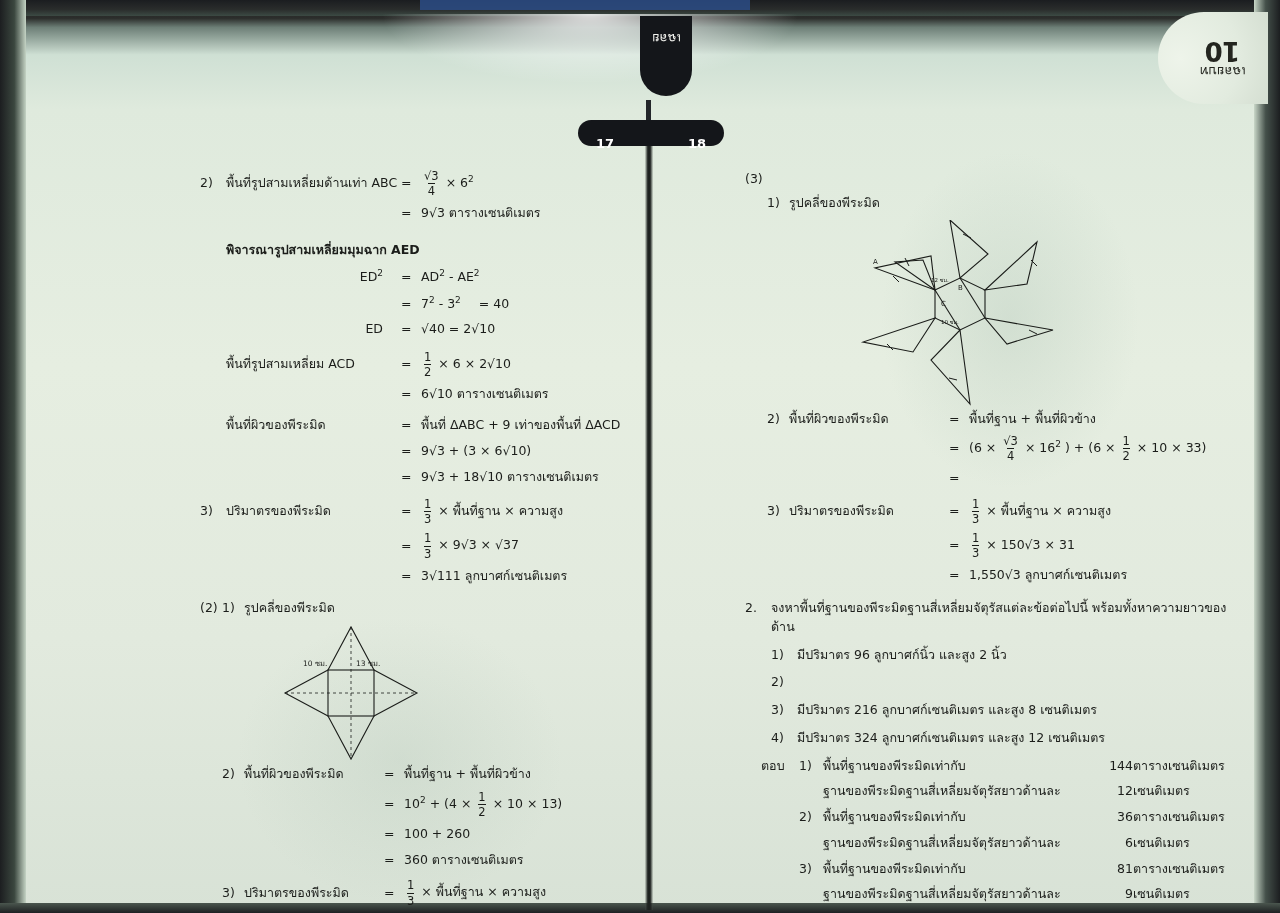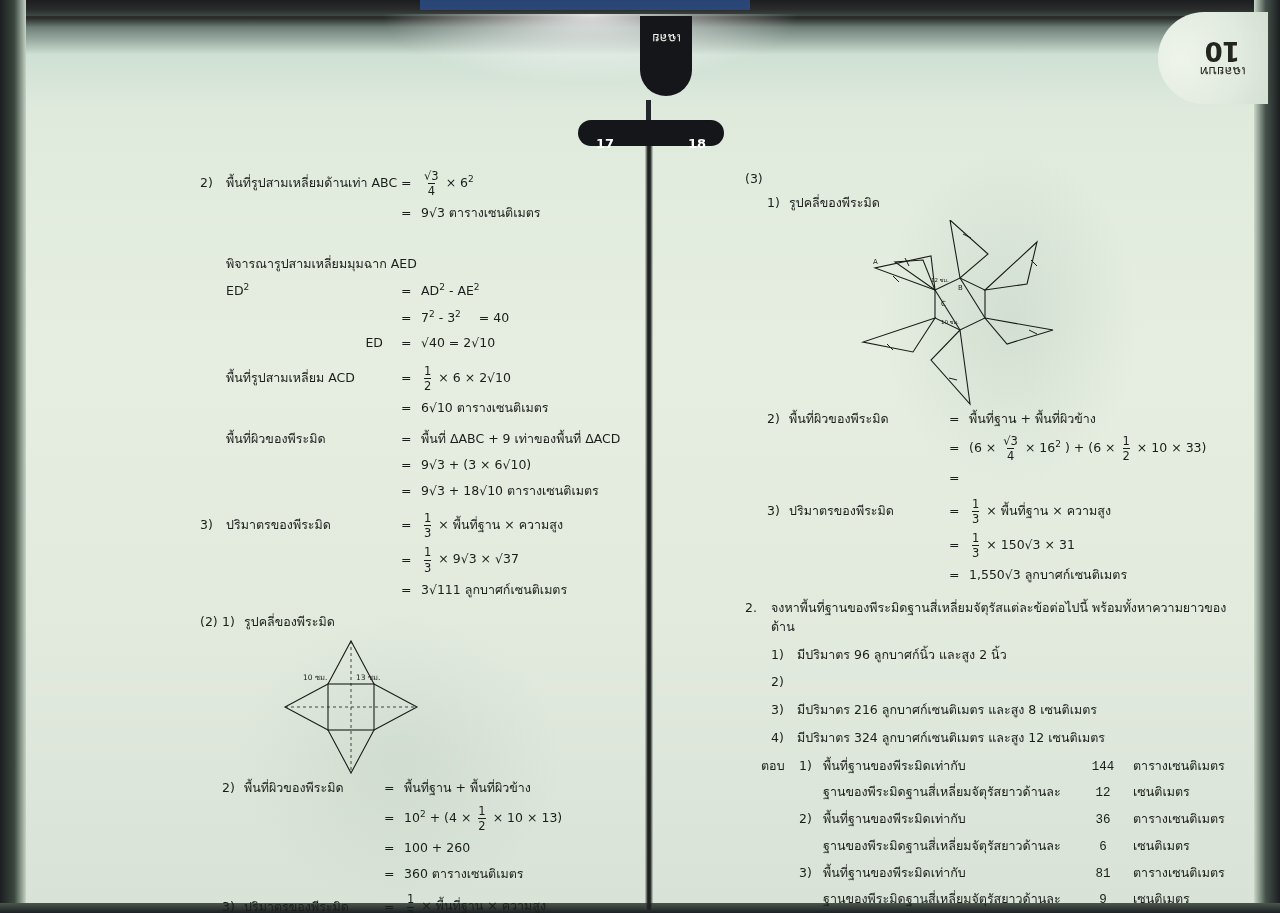--- a/index.html
+++ b/index.html
@@ -121,21 +121,21 @@
   }
   .frac .den { border-top: 1px solid #1b1d1a; padding-top: 1px; }
   .frac .num { padding-bottom: 1px; }
 
   sup { font-size: 9px; vertical-align: super; }
   .listrow { display: flex; margin-bottom: 9px; }
   .listrow .ln { width: 26px; flex: none; }
   .ansrow { display: flex; margin-bottom: 7px; align-items: baseline; }
   .ansrow .a-lead { width: 38px; flex: none; margin-left: 16px; }
   .ansrow .a-txt { width: 250px; flex: none; }
-  .ansrow .a-val { width: 60px; flex: none; text-align: center; font-family: Liberation Mono, monospace; }
+  .ansrow .a-val { width: 60px; flex: none; text-align: right; }
   .ansrow .a-unit { flex: 1; }
 
   .smudge1 {
     position: absolute; left: 880px; top: 150px; width: 260px; height: 340px;
     background: radial-gradient(ellipse at 50% 50%, rgba(160,185,170,.28), rgba(160,185,170,0) 70%);
     pointer-events: none;
   }
   .smudge2 {
     position: absolute; left: 240px; top: 620px; width: 320px; height: 280px;
     background: radial-gradient(ellipse at 50% 50%, rgba(150,175,160,.18), rgba(150,175,160,0) 72%);
@@ -188,28 +188,28 @@
       </div>
     </div>
 
     <div class="row">
       <div class="num-idx"></div>
       <div class="lhs"></div>
       <div class="eq">=</div>
       <div class="rhs">9√3  ตารางเซนติเมตร</div>
     </div>
 
-    <div class="row" style="margin-top:32px;">
+    <div class="row" style="margin-top:18px;font-weight:bold;">
       <div class="num-idx"></div>
       <div>พิจารณารูปสามเหลี่ยมมุมฉาก AED</div>
     </div>
 
     <div class="row">
       <div class="num-idx"></div>
-      <div class="lhs" style="text-align:left;padding-right:18px;box-sizing:border-box;">
+      <div class="lhs" style="text-align:right;padding-right:18px;box-sizing:border-box;">
         <span>ED</span><sup>2</sup>
       </div>
       <div class="eq">=</div>
       <div class="rhs">
         <span>AD</span><sup>2</sup>
         <span>- AE</span><sup>2</sup>
       </div>
     </div>
 
     <div class="row">

